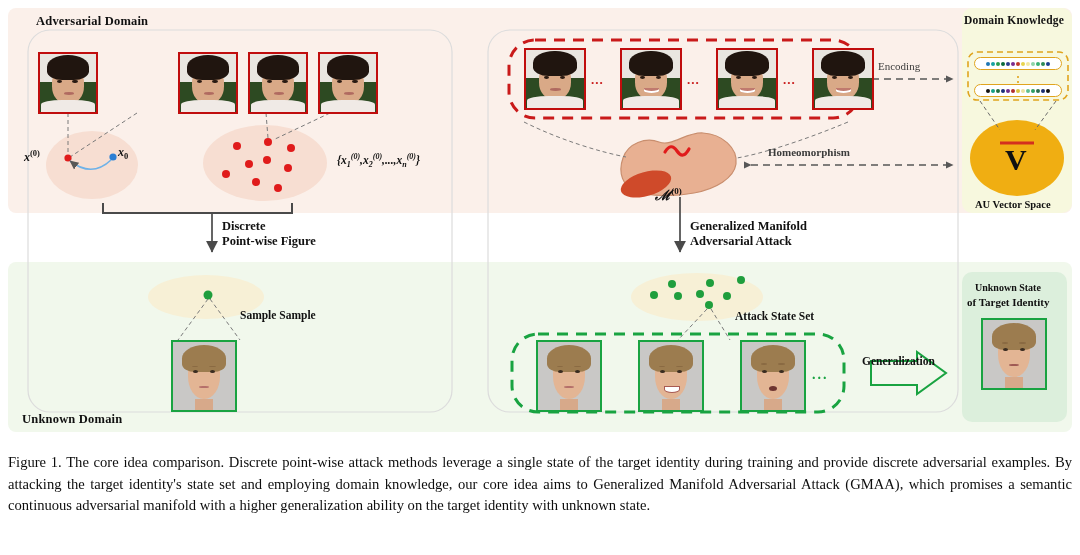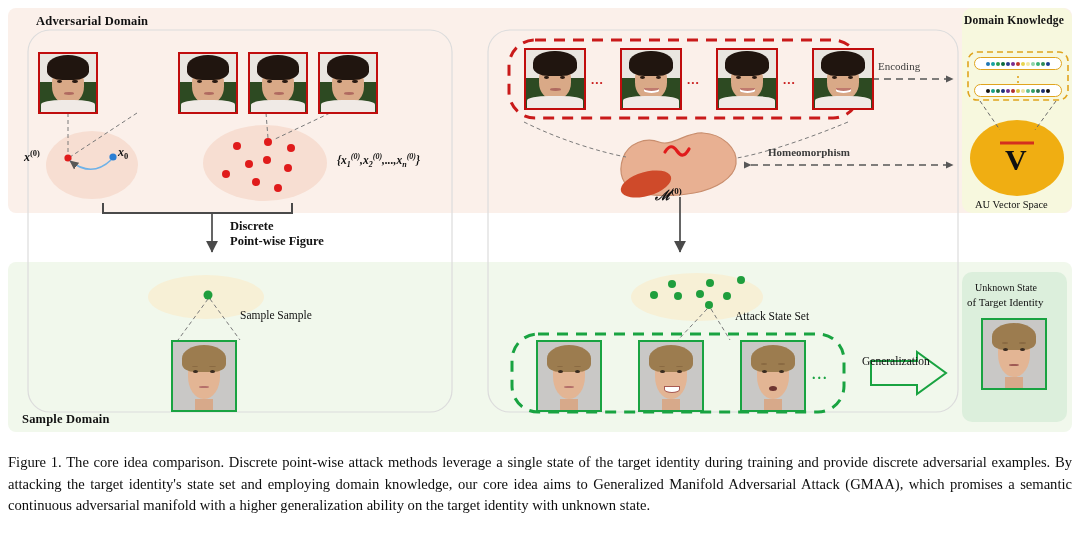--- a/index.html
+++ b/index.html
@@ -4,21 +4,21 @@
 <style>
   html,body{margin:0;padding:0;background:#fff;}
   body{width:1080px;height:555px;font-family:"Liberation Serif",serif;color:#111;overflow:hidden;}
   #figure{position:relative;width:1036px;height:440px;}
   #svgroot{position:absolute;left:0;top:0;width:1080px;height:440px;}
 
   
   .lbl{position:absolute;font-family:"Liberation Serif",serif;white-space:nowrap;}
   .panel-title{font-size:12.5px;font-weight:bold;letter-spacing:.2px;}
   .step-label{font-size:12.5px;font-weight:bold;line-height:15px;white-space:normal;}
-  .small-bold{font-size:10.5px;font-weight:normal;}
+  .small-bold{font-size:10.5px;font-weight:bold;}
   .flow-label{font-size:11px;color:#3b3b3b;font-family:"Liberation Serif",serif;}
   .math{font-size:12px;font-style:italic;font-weight:bold;font-family:Liberation Serif, serif;}
   .set-math{font-size:11.5px;font-weight:bold;font-style:italic;}
 
   
   .face{position:absolute;box-sizing:border-box;overflow:hidden;}
   .face.male{border:2px solid #c00d0d;background:#e8e4dc;}
   .face.female{border:2.5px solid #19a341;background:#d8d7d5;}
   .face .bg-top{position:absolute;left:0;top:0;right:0;height:48%;background:#e9e6e0;}
   .face .bg-bot{position:absolute;left:0;bottom:0;right:0;height:52%;background:#2d4a22;}
@@ -163,41 +163,45 @@
     </g>
     <path d="M707,309 L678,340" stroke="#7a7a7a" stroke-width="1" stroke-dasharray="4,3" fill="none"></path>
     <path d="M711,309 L730,340" stroke="#7a7a7a" stroke-width="1" stroke-dasharray="4,3" fill="none"></path>
 
     <rect x="512" y="334" width="332" height="78" rx="26" fill="none" stroke="#19A341" stroke-width="3" stroke-dasharray="11,8"></rect>
 
     <path d="M871,361 L917,361 L917,352 L946,373 L917,394 L917,385 L871,385 Z" fill="#F1F8EC" stroke="#19A341" stroke-width="2"></path>
   </svg>
 
   <div class="lbl panel-title" style="left:36px;top:14px;">Adversarial Domain</div>
-  <div class="lbl panel-title" style="left:22px;top:412px;">Sample Domain</div>
+  <div class="lbl panel-title" style="left:22px;top:412px;">Unknown Domain</div>
   <div class="lbl panel-title" style="left:964px;top:14px;font-size:11.5px;">Domain Knowledge</div>
   <div class="lbl small-bold" style="left:975px;top:199px;">AU Vector Space</div>
   <div class="lbl small-bold" style="left:975px;top:282px;font-size:10px;">Unknown State</div>
   <div class="lbl small-bold" style="left:967px;top:296px;font-size:11px;">of Target Identity</div>
 
   <div class="lbl math" style="left:24px;top:148px;">
     <i>x</i><sup style="font-style:normal;font-size:8.5px;">(0)</sup>
   </div>
   <div class="lbl math" style="left:118px;top:145px;">
     <i>x</i><sub style="font-style:normal;font-size:8.5px;">0</sub>
   </div>
   <div class="lbl set-math" style="left:337px;top:152px;">
     {<i>x</i><sub style="font-size:8px;">1</sub><sup style="font-size:8px;">(0)</sup>,<i>x</i><sub style="font-size:8px;">2</sub><sup style="font-size:8px;">(0)</sup>,...,<i>x</i><sub style="font-size:8px;">n</sub><sup style="font-size:8px;">(0)</sup>}
   </div>
 
-  <div class="lbl step-label" style="left:222px;top:219px;width:170px;margin-left:8px;">
+  <div class="lbl step-label" style="left:222px;top:219px;width:170px;">
     <span>Discrete</span><br>
     <span>Point-wise Figure</span>
   </div>
 
+  <div class="lbl step-label" style="left:690px;top:219px;width:210px;">
+    <span>Generalized Manifold</span><br>
+    <span>Adversarial Attack</span>
+  </div>
 
   <div class="lbl small-bold" style="left:240px;top:309px;font-size:11.5px;">Sample Sample</div>
 
   <div class="lbl small-bold" style="left:735px;top:310px;font-size:11.5px;">Attack State Set</div>
 
   <div class="lbl flow-label" style="left:878px;top:60px;">Encoding</div>
   <div class="lbl flow-label" style="left:768px;top:146px;font-weight:bold;">Homeomorphism</div>
   <div class="lbl small-bold" style="left:862px;top:355px;font-size:11.5px;">Generalization</div>
 
   <div class="lbl" style="left:655px;top:158px;font-size:14px;font-weight:bold;margin-top:27px;">

